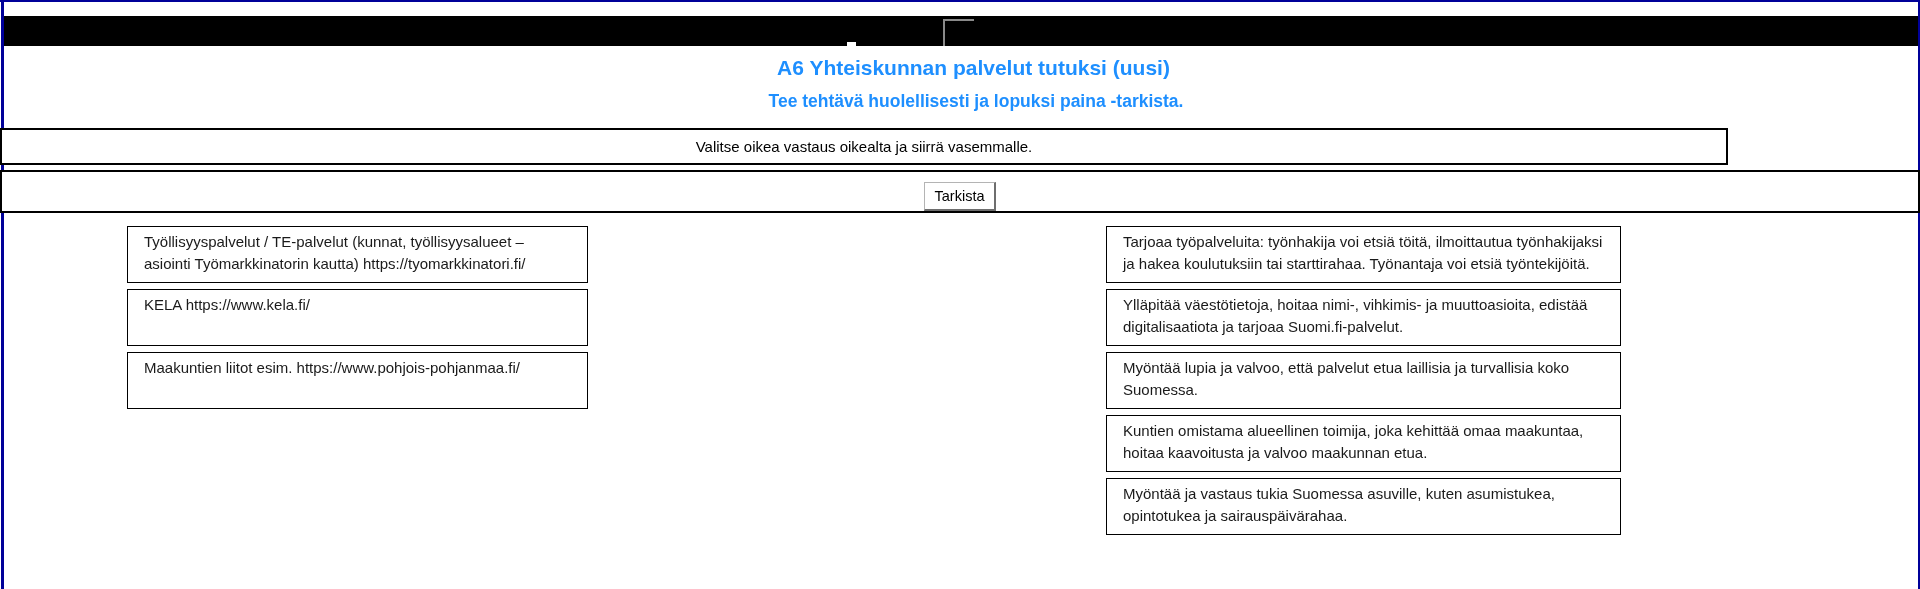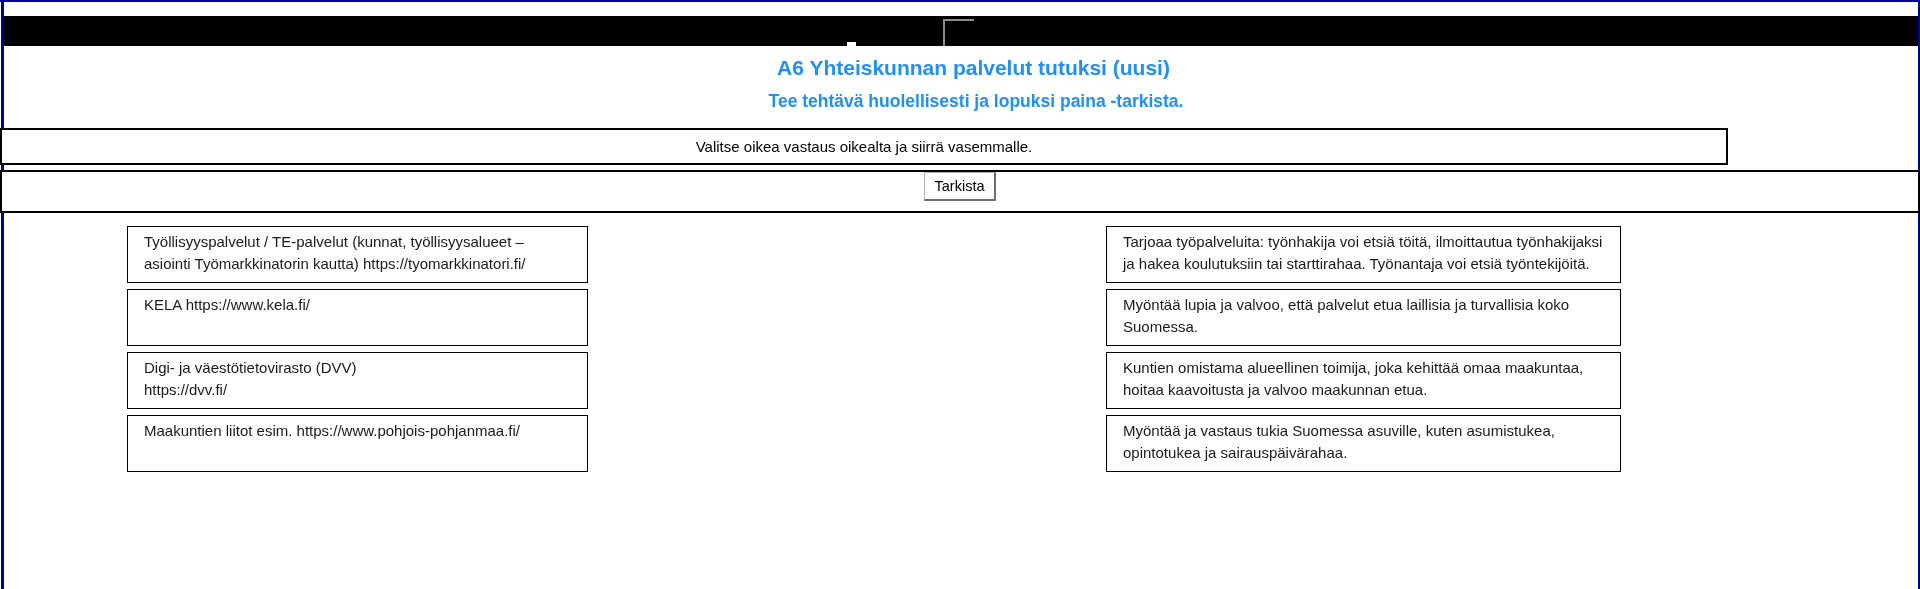--- a/index.html
+++ b/index.html
@@ -68,21 +68,21 @@
       background: #ffffff;
       display: flex; align-items: center; justify-content: center;
       font-size: 15px; color: #000000;
       z-index: 6;
     }
     .check-row {
       position: absolute; top: 170px; left: 0; width: 1920px; height: 43px;
       box-sizing: border-box;
       border: 2px solid #000000;
       background: #ffffff;
-      display: flex; align-items: flex-start; justify-content: center;
+      display: flex; align-items: flex-end; justify-content: center;
       z-index: 6;
     }
     .check-button {
       width: 72px; height: 29px;
       background: #ffffff;
       border: 1px solid #b4b4b4;
       border-right: 2px solid #6e6e6e;
       border-bottom: 2px solid #6e6e6e;
       font-family: "Liberation Sans", sans-serif;
       font-size: 14.5px; color: #000000;
@@ -130,23 +130,22 @@
   <span>Valitse oikea vastaus oikealta ja siirrä vasemmalle.</span>
 </div>
 
 <div class="check-row">
   <button class="check-button">Tarkista</button>
 </div>
 
 <div class="col col-left">
   <div class="match-box">Työllisyyspalvelut / TE-palvelut (kunnat, työllisyysalueet – asiointi Työmarkkinatorin kautta) https://tyomarkkinatori.fi/</div>
   <div class="match-box">KELA https://www.kela.fi/</div>
-  <div class="match-box">Digi- ja väestötietovirasto (DVV)
-https://dvv.fi/</div>
   <div class="match-box">Maakuntien liitot esim. https://www.pohjois-pohjanmaa.fi/</div>
 </div>
 
 <div class="col col-right">
   <div class="match-box">Tarjoaa työpalveluita: työnhakija voi etsiä töitä, ilmoittautua työnhakijaksi ja hakea koulutuksiin tai starttirahaa. Työnantaja voi etsiä työntekijöitä.</div>
+  <div class="match-box">Ylläpitää väestötietoja, hoitaa nimi-, vihkimis- ja muuttoasioita, edistää digitalisaatiota ja tarjoaa Suomi.fi-palvelut.</div>
   <div class="match-box">Myöntää lupia ja valvoo, että palvelut etua laillisia ja turvallisia koko Suomessa.</div>
   <div class="match-box">Kuntien omistama alueellinen toimija, joka kehittää omaa maakuntaa, hoitaa kaavoitusta ja valvoo maakunnan etua.</div>
   <div class="match-box">Myöntää ja vastaus tukia Suomessa asuville, kuten asumistukea, opintotukea ja sairauspäivärahaa.</div>
 </div>
 
 </body></html>

